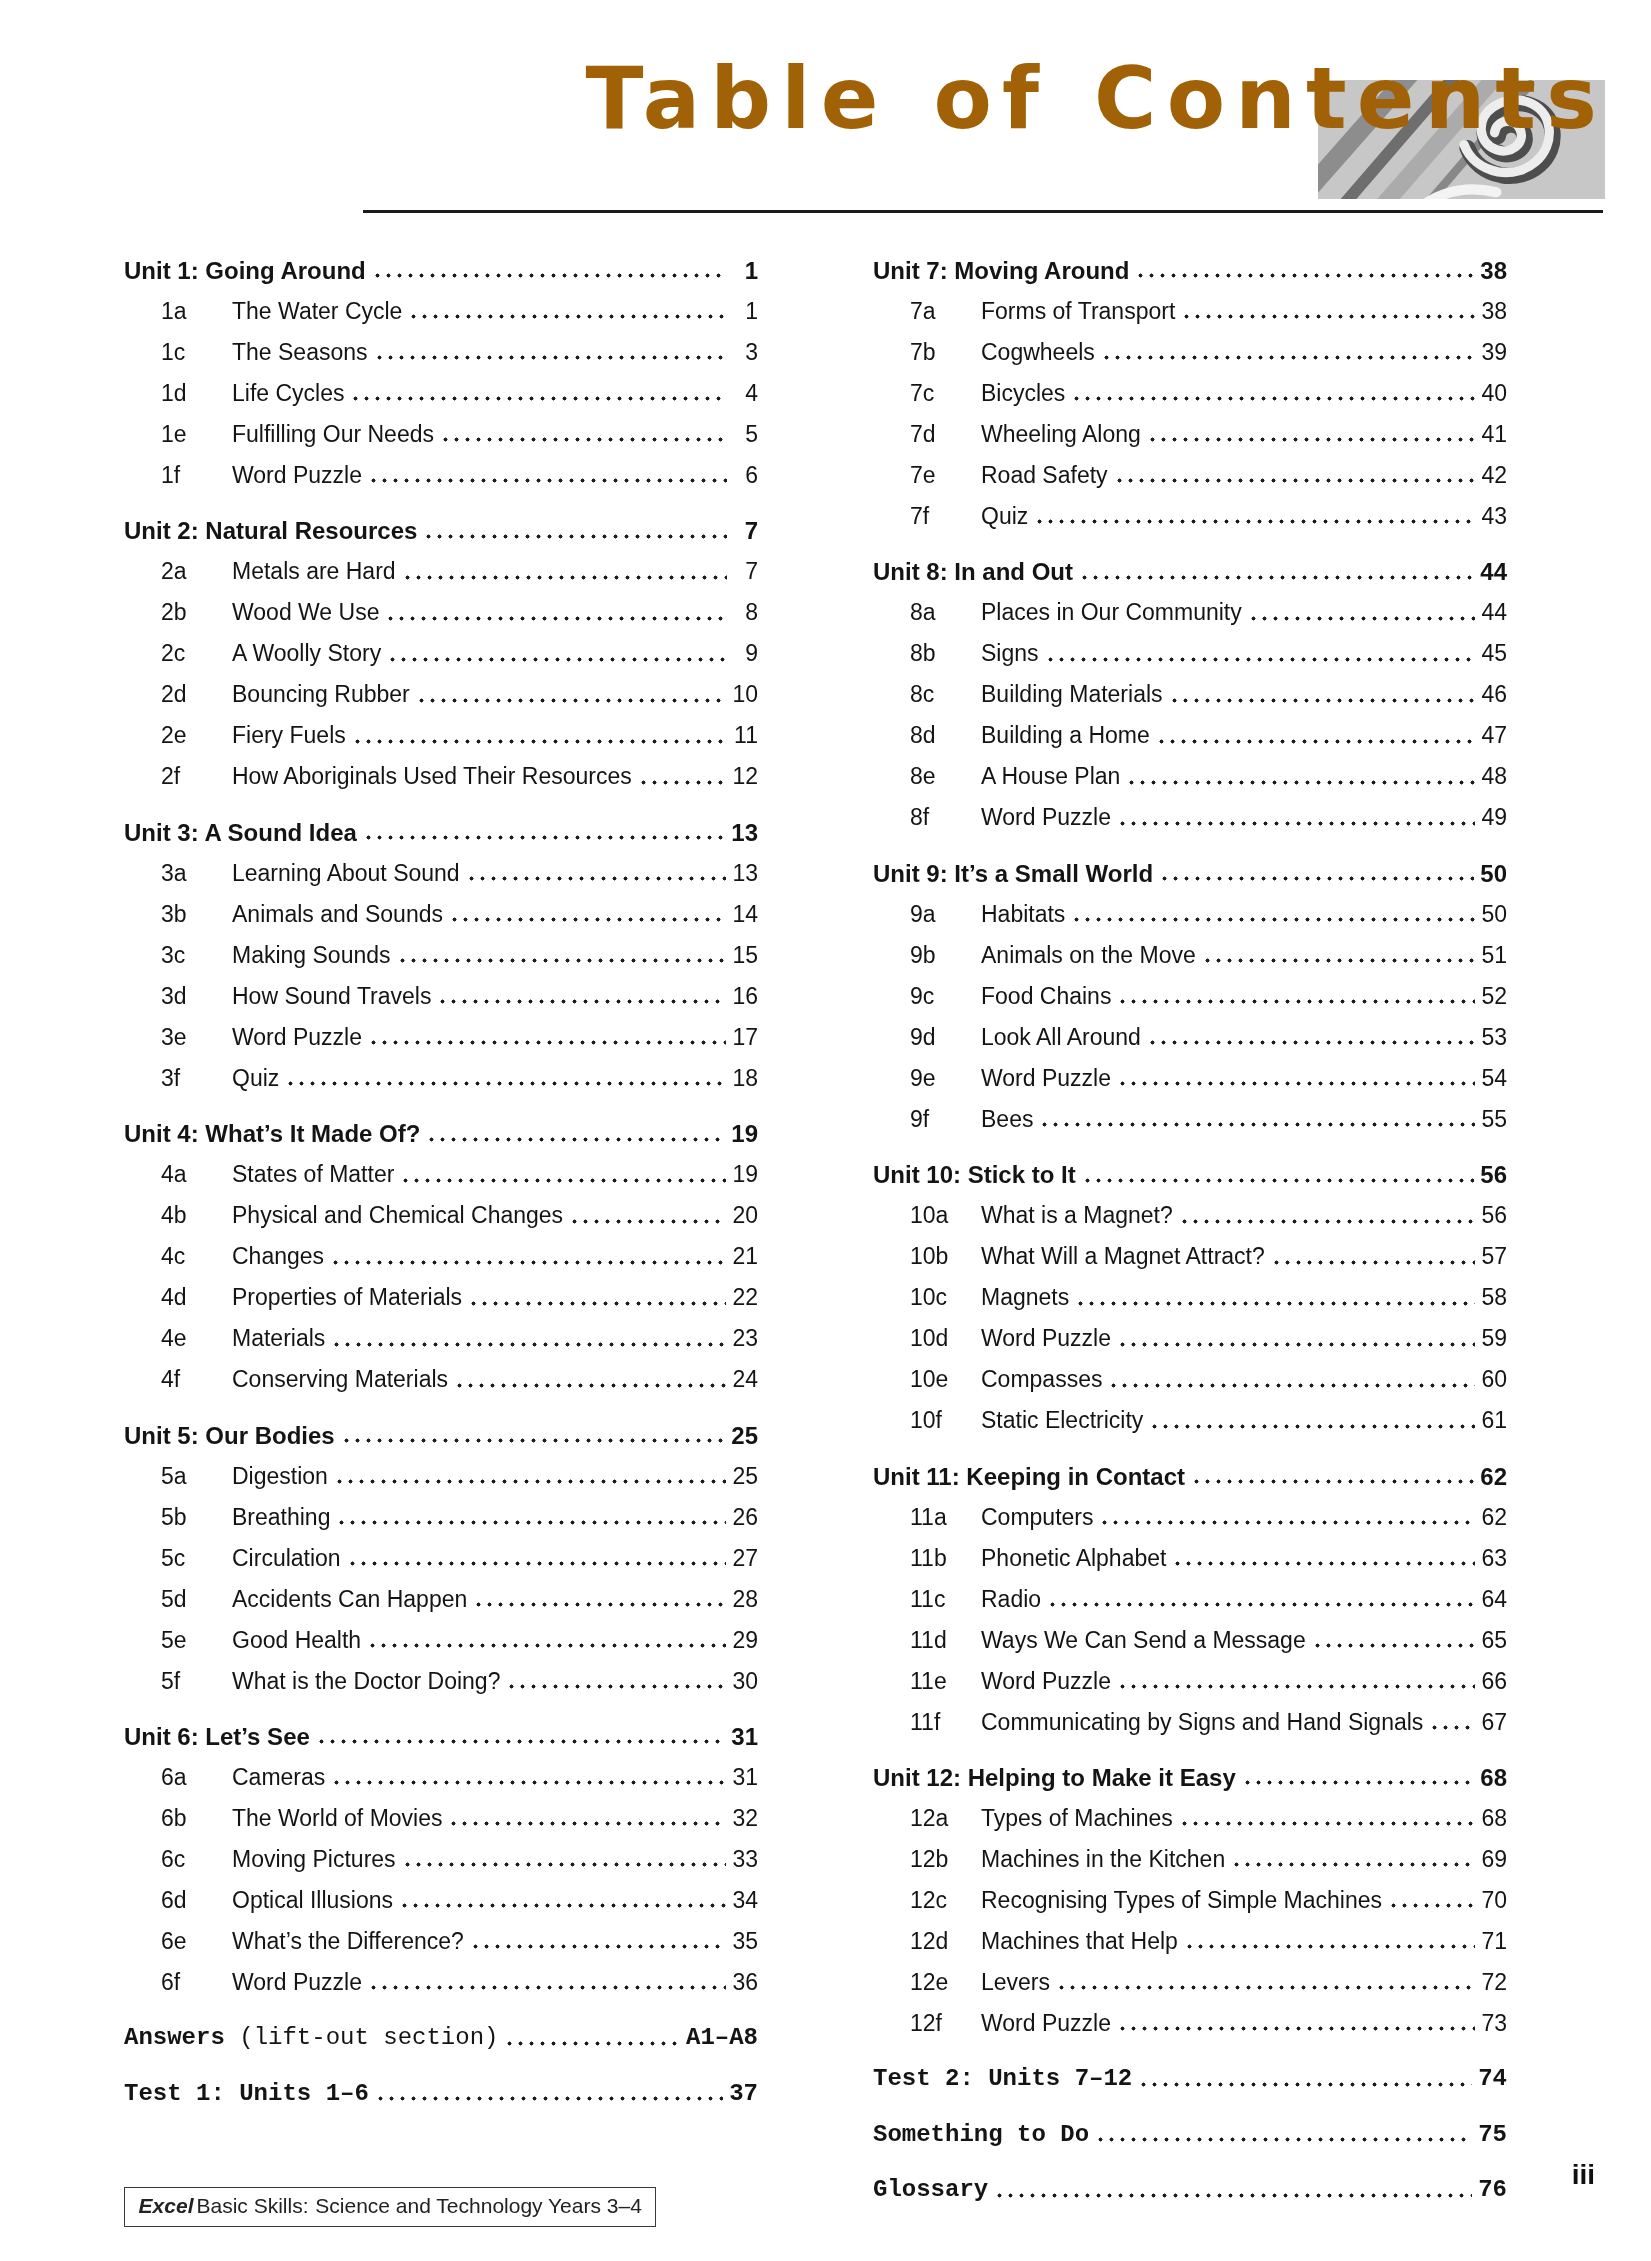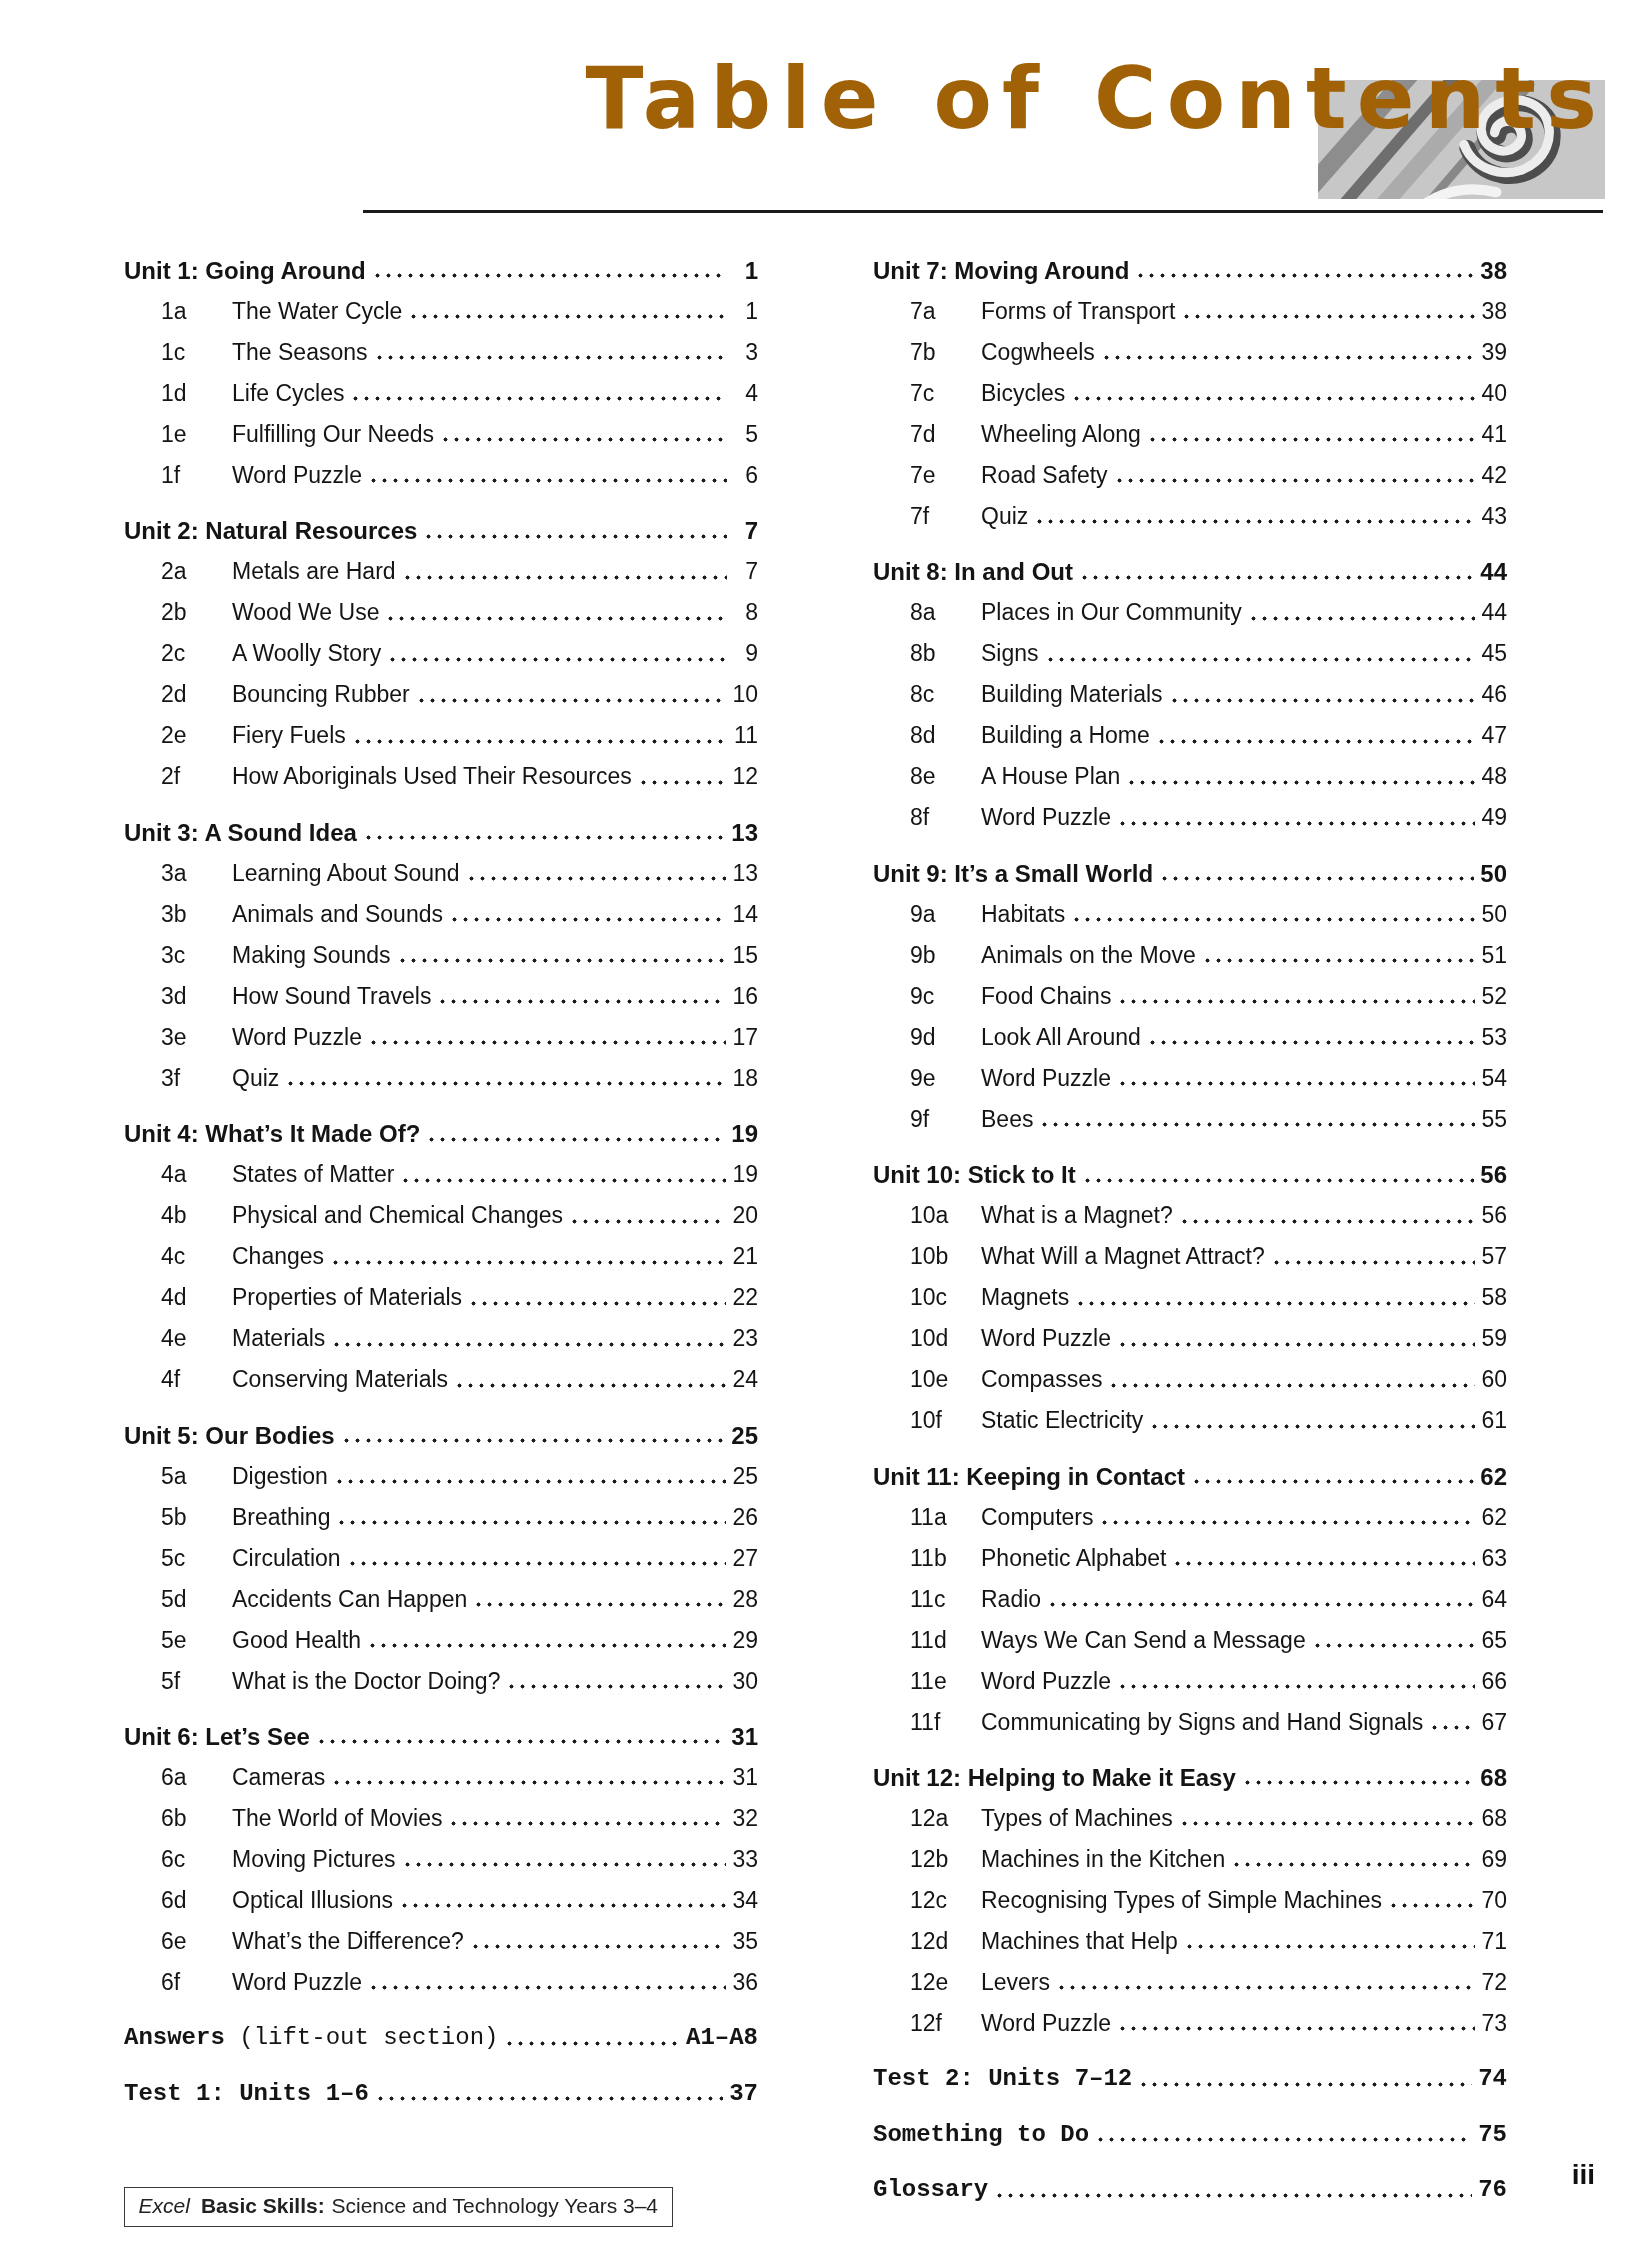--- a/index.html
+++ b/index.html
@@ -74,22 +74,22 @@
 
   
   .footer-box {
     position:absolute; left:124px; top:2187px;
     border:1.7px solid #3a3a3a;
     padding:6px 13.6px 7.6px 13.6px;
     font-size:21px;
     color:#222;
     background:#fff;
   }
-  .brand { font-weight:normal; font-style:italic; margin-right:11px; }
-  .brand-label { font-weight:bold; margin-right:6.8px;margin-top:40px; }
+  .brand { font-weight:bold; font-style:italic; margin-right:3px; }
+  .brand-label { font-weight:normal; margin-right:6.8px;margin-top:40px; }
   .page-number {
     position:absolute; right:56px; top:2159px;
     font-size:28px; font-weight:bold; color:#101010;
   }
 </style>
 </head>
 <body>
 
 <div class="page">
 

